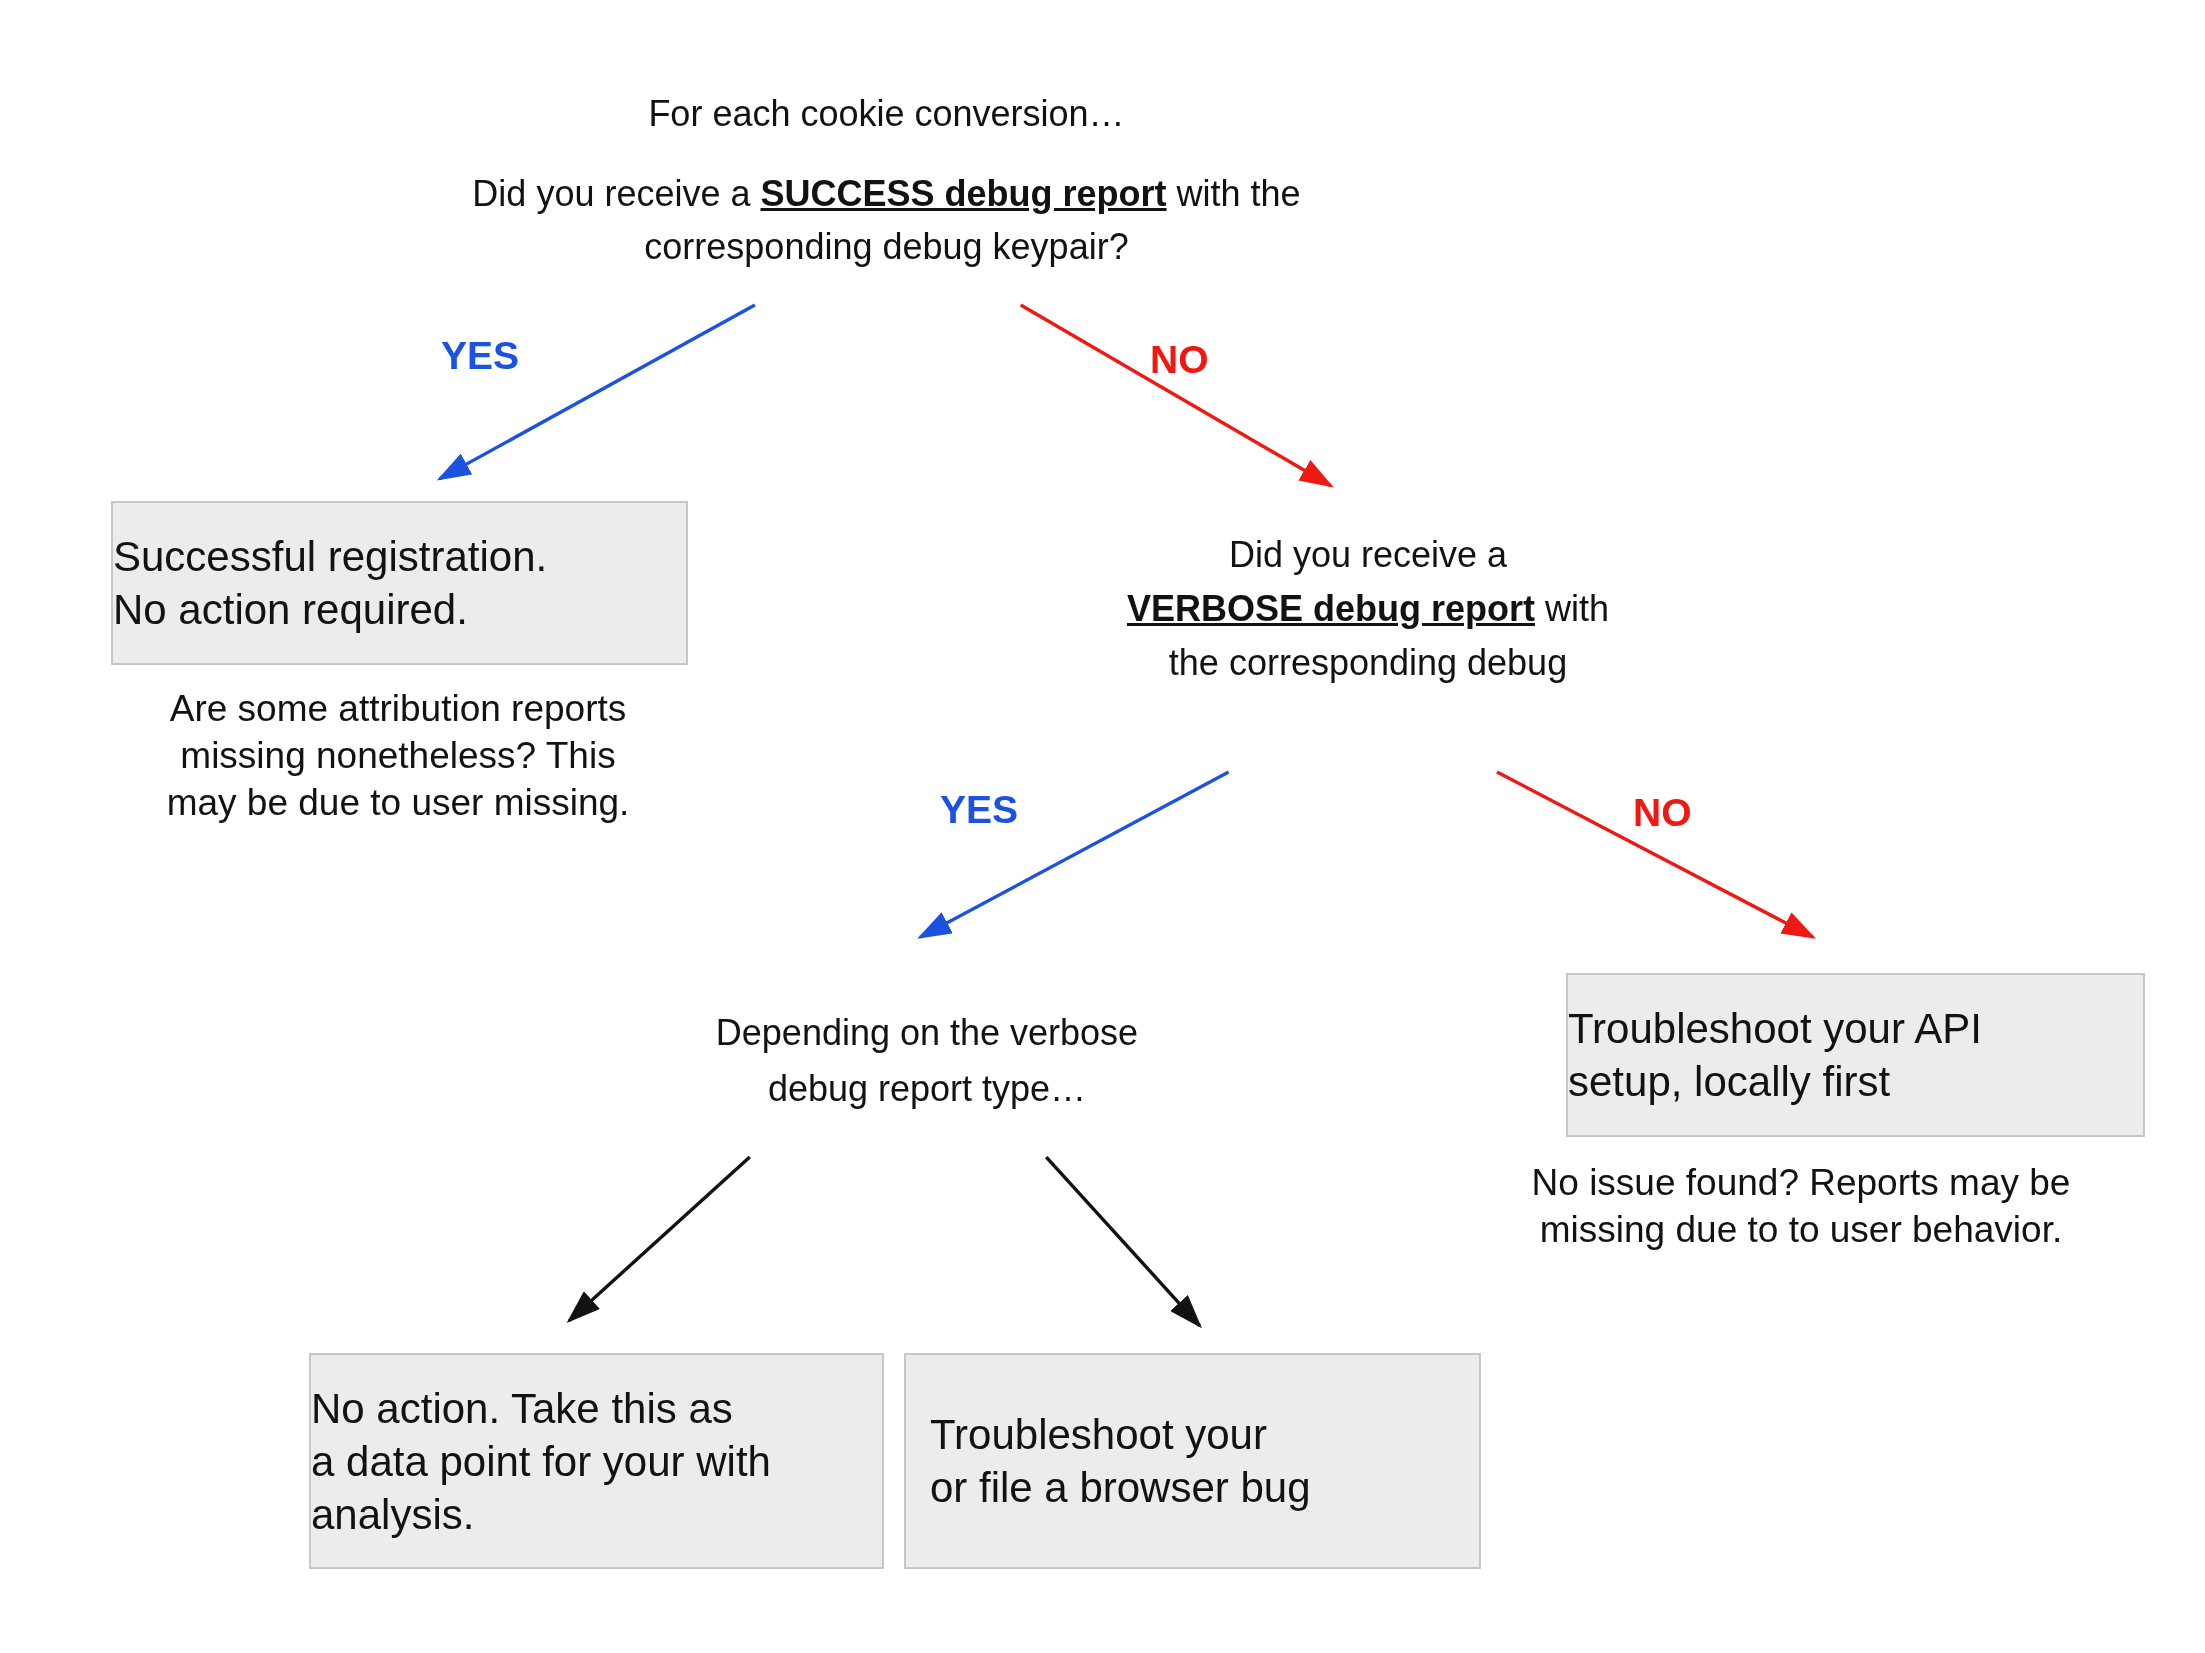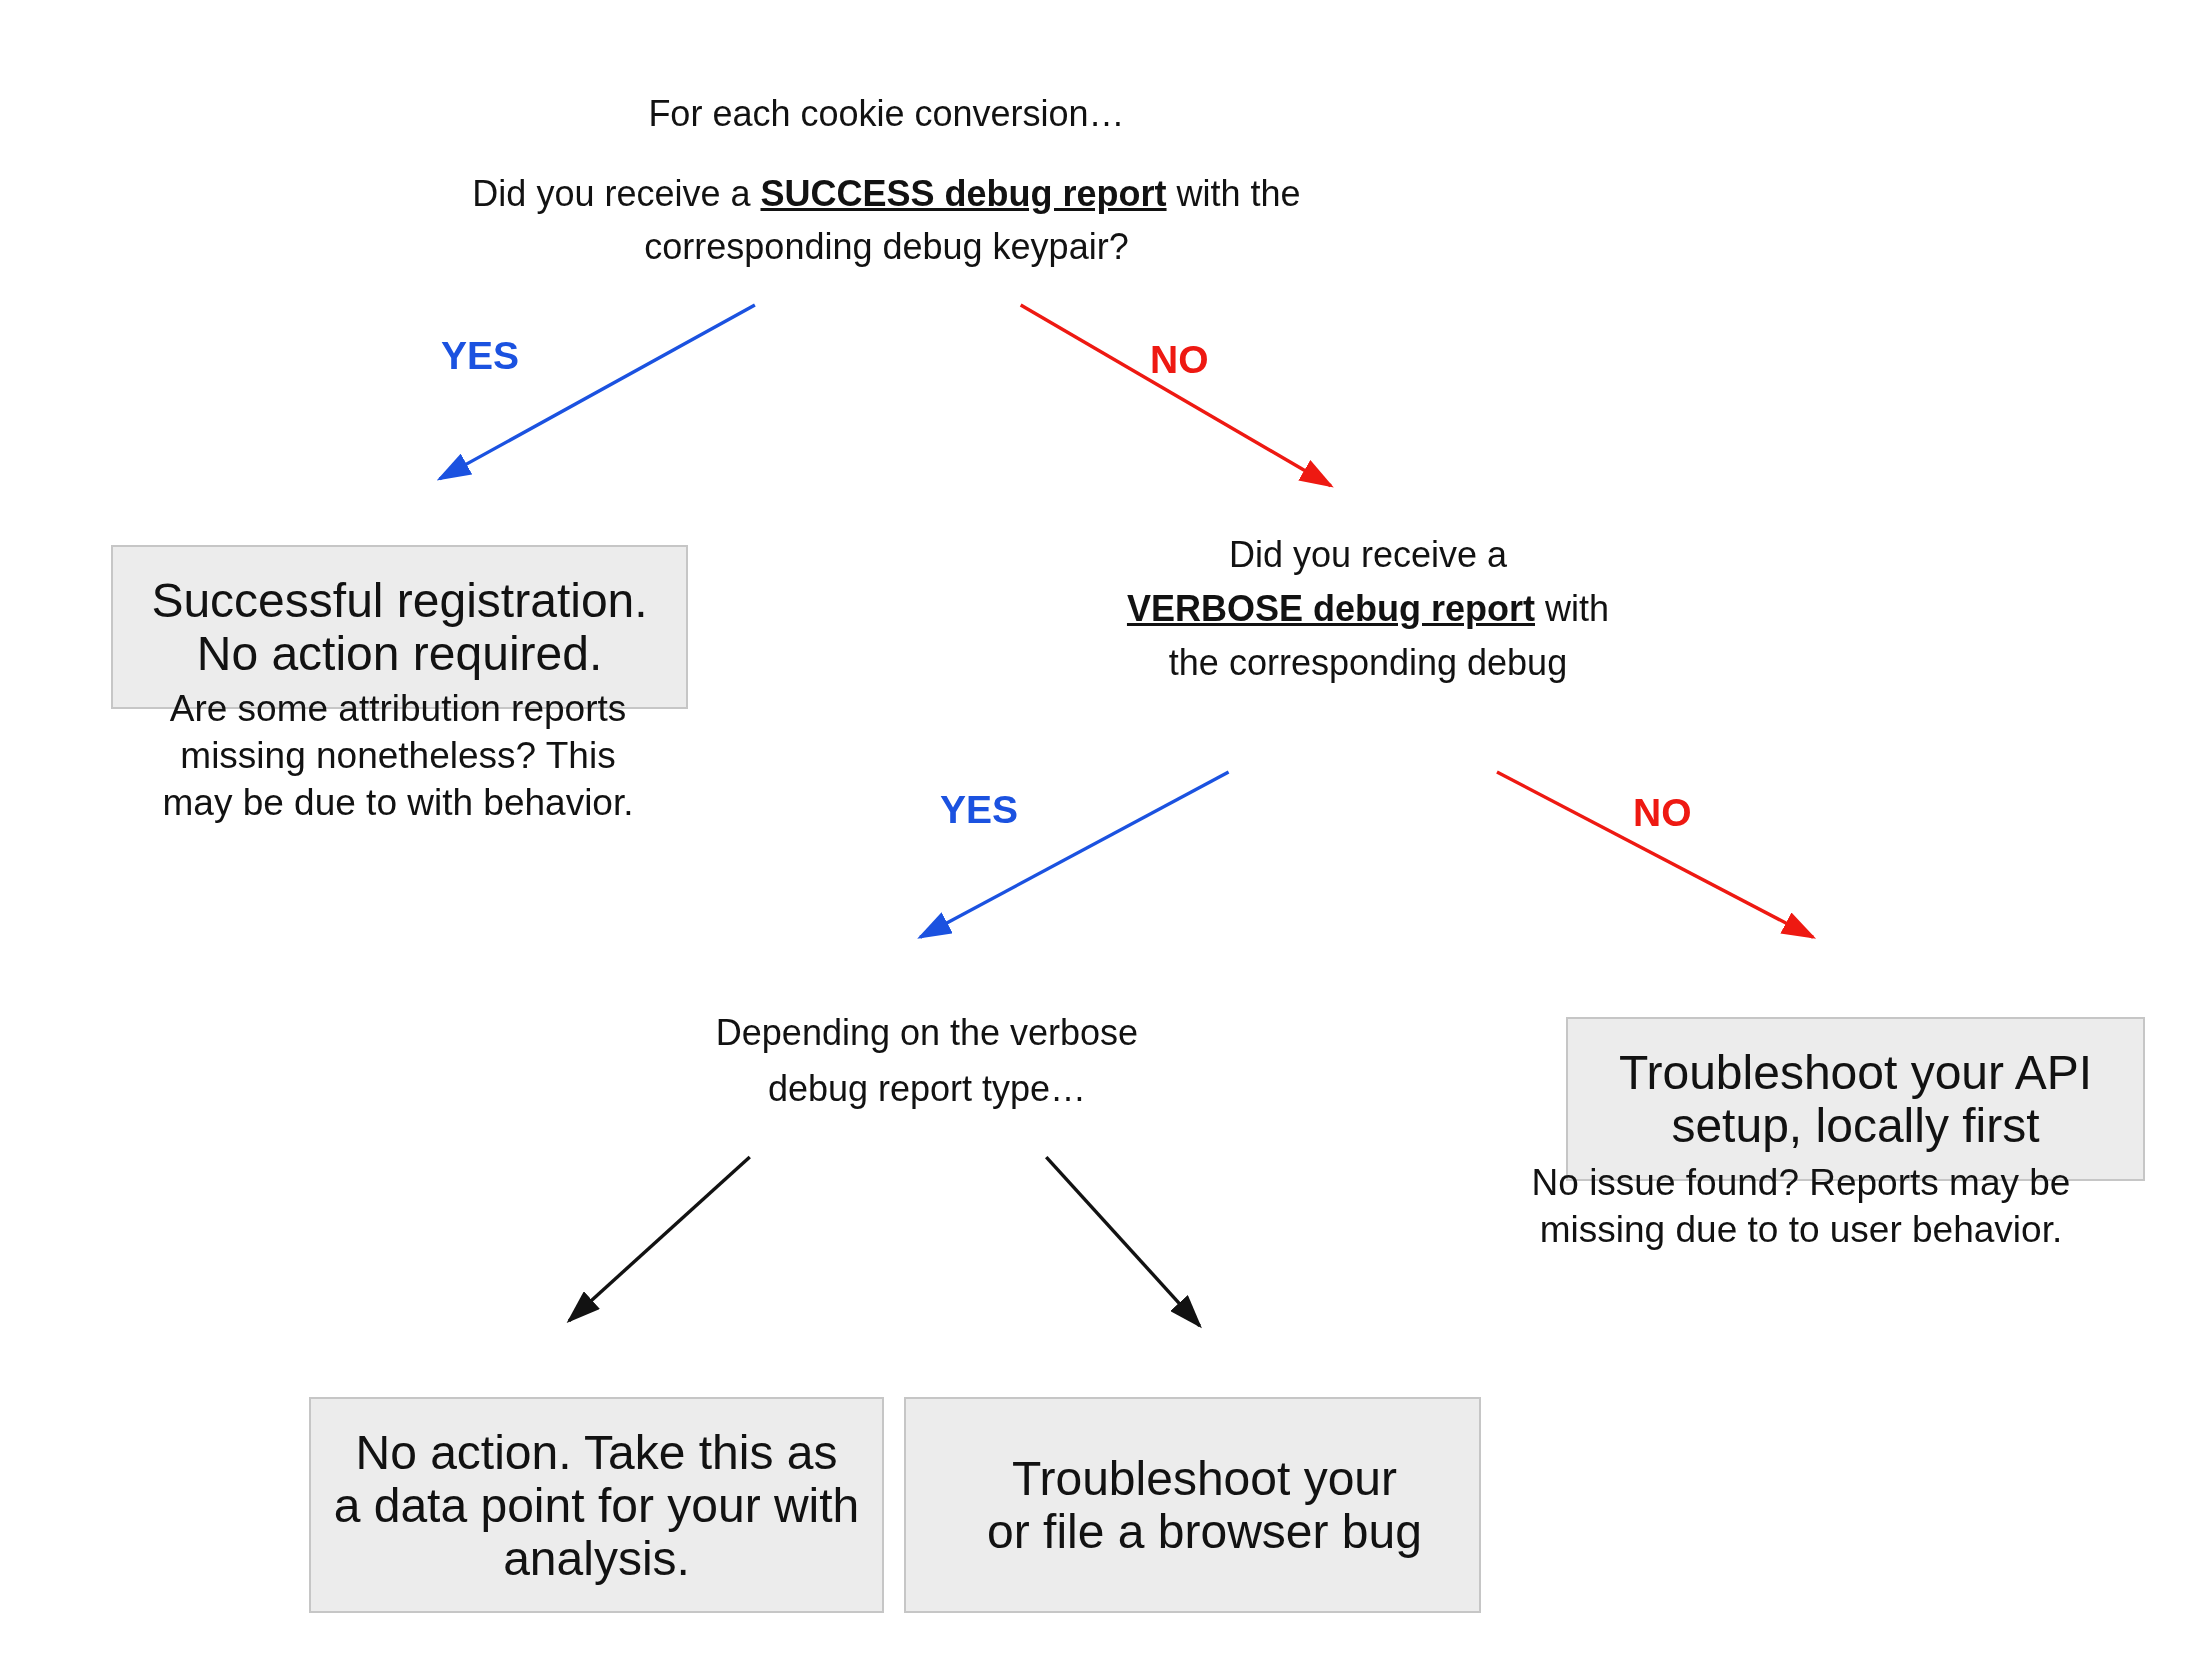--- a/index.html
+++ b/index.html
@@ -46,26 +46,25 @@
   }
   .yes{color:var(--c-yes);}
   .no{color:var(--c-no);}
   .node-box{
     position:absolute;
     z-index:2;
     background:var(--c-box-fill);
     border:2.6px solid var(--c-box-border);
     display:flex;
     flex-direction:column;
-    align-items:center;
+    align-items:flex-start;
     justify-content:center;
     text-align:center;
-    font-size:48px;
+    font-size:42px;
     line-height:53px;
-    margin-top:44px;
   }
   .note{
     position:absolute;
     z-index:2;
     text-align:center;
     font-size:37px;
     line-height:47px;
   }
   
   #root-intro{left:205px;top:87px;width:1363px;height:55px;}
@@ -119,21 +118,21 @@
   <div id="yes1" class="branch-label yes">YES</div>
   <div id="no1" class="branch-label no">NO</div>
 
   <div id="success-box" class="node-box">
     <div>Successful registration.</div>
     <div>No action required.</div>
   </div>
   <div id="success-note" class="note">
     <div>Are some attribution reports</div>
     <div>missing nonetheless? This</div>
-    <div>may be due to with behavior.</div>
+    <div>may be due to user missing.</div>
   </div>
 
   <div id="verbose-q" class="txt">
     <div>Did you receive a</div>
     <div><span class="bold">VERBOSE debug report</span><span> with</span></div>
     <div>the corresponding debug</div>
   </div>
 
   <div id="yes2" class="branch-label yes">YES</div>
   <div id="no2" class="branch-label no">NO</div>

